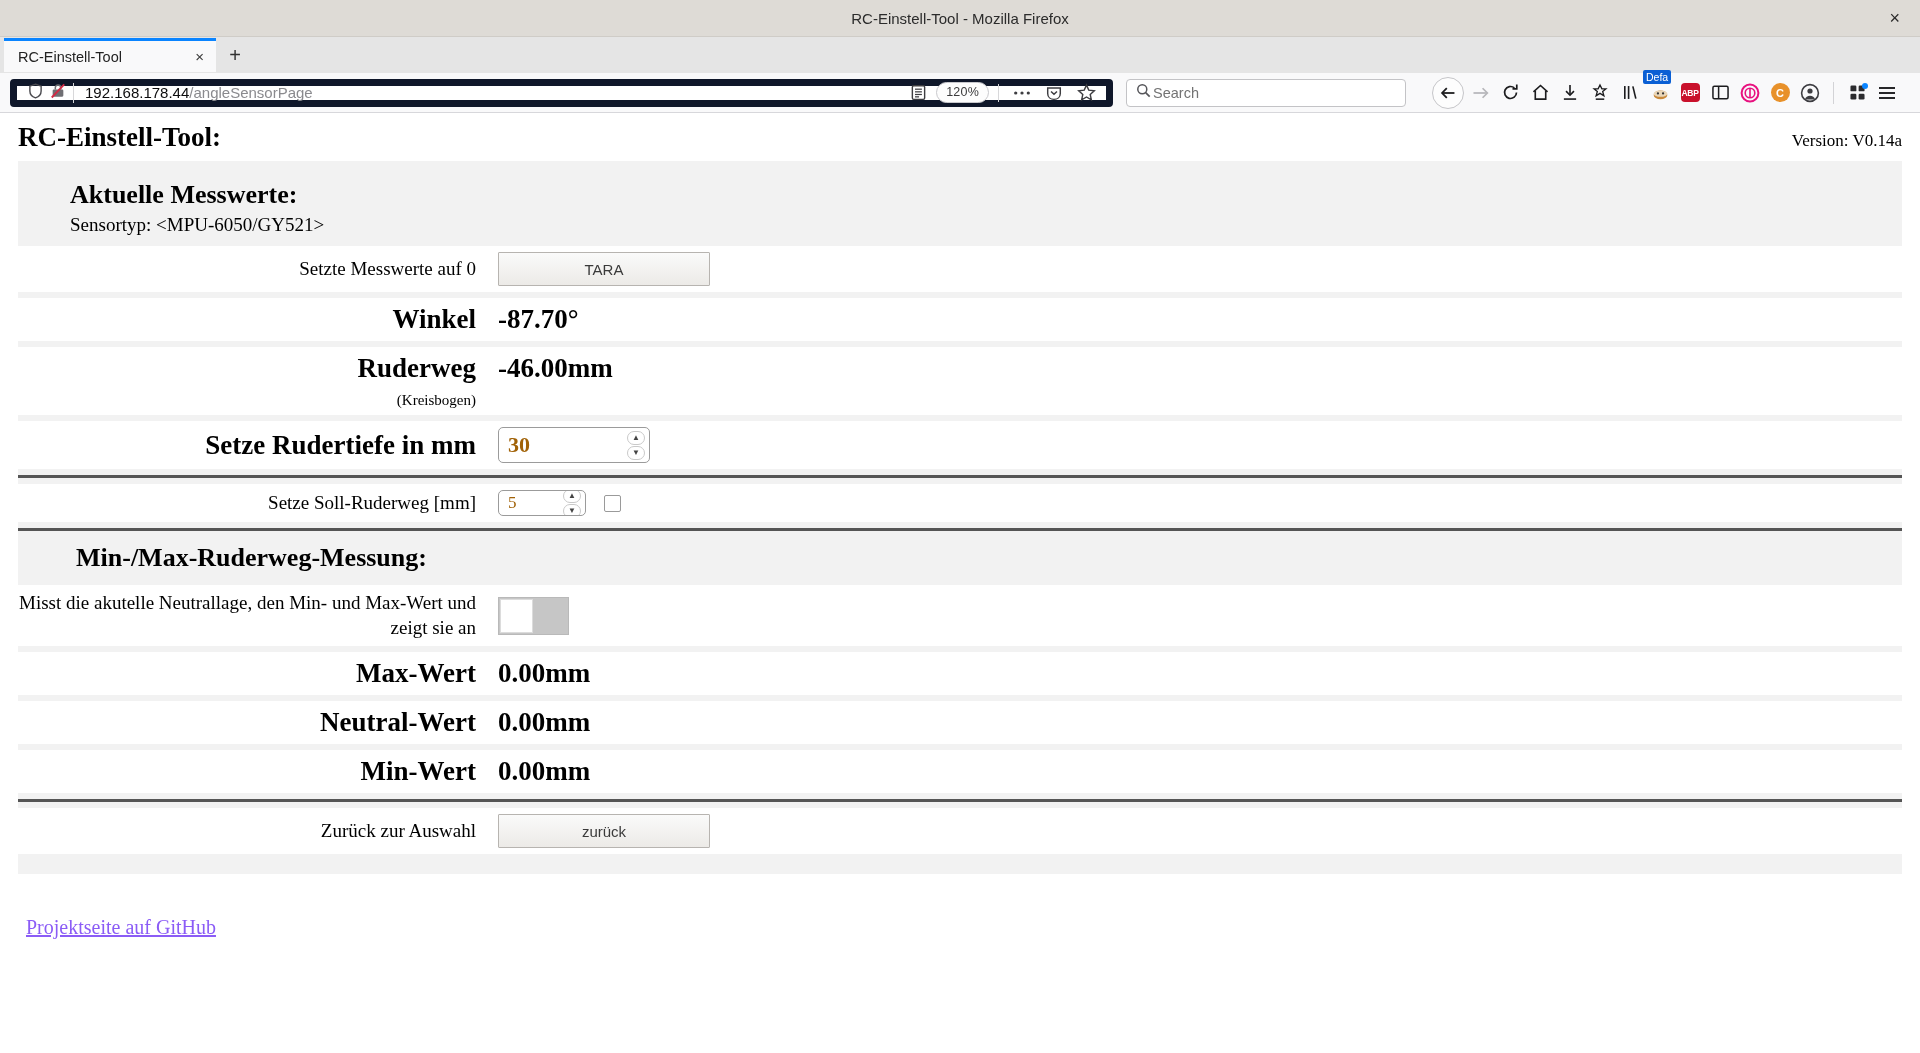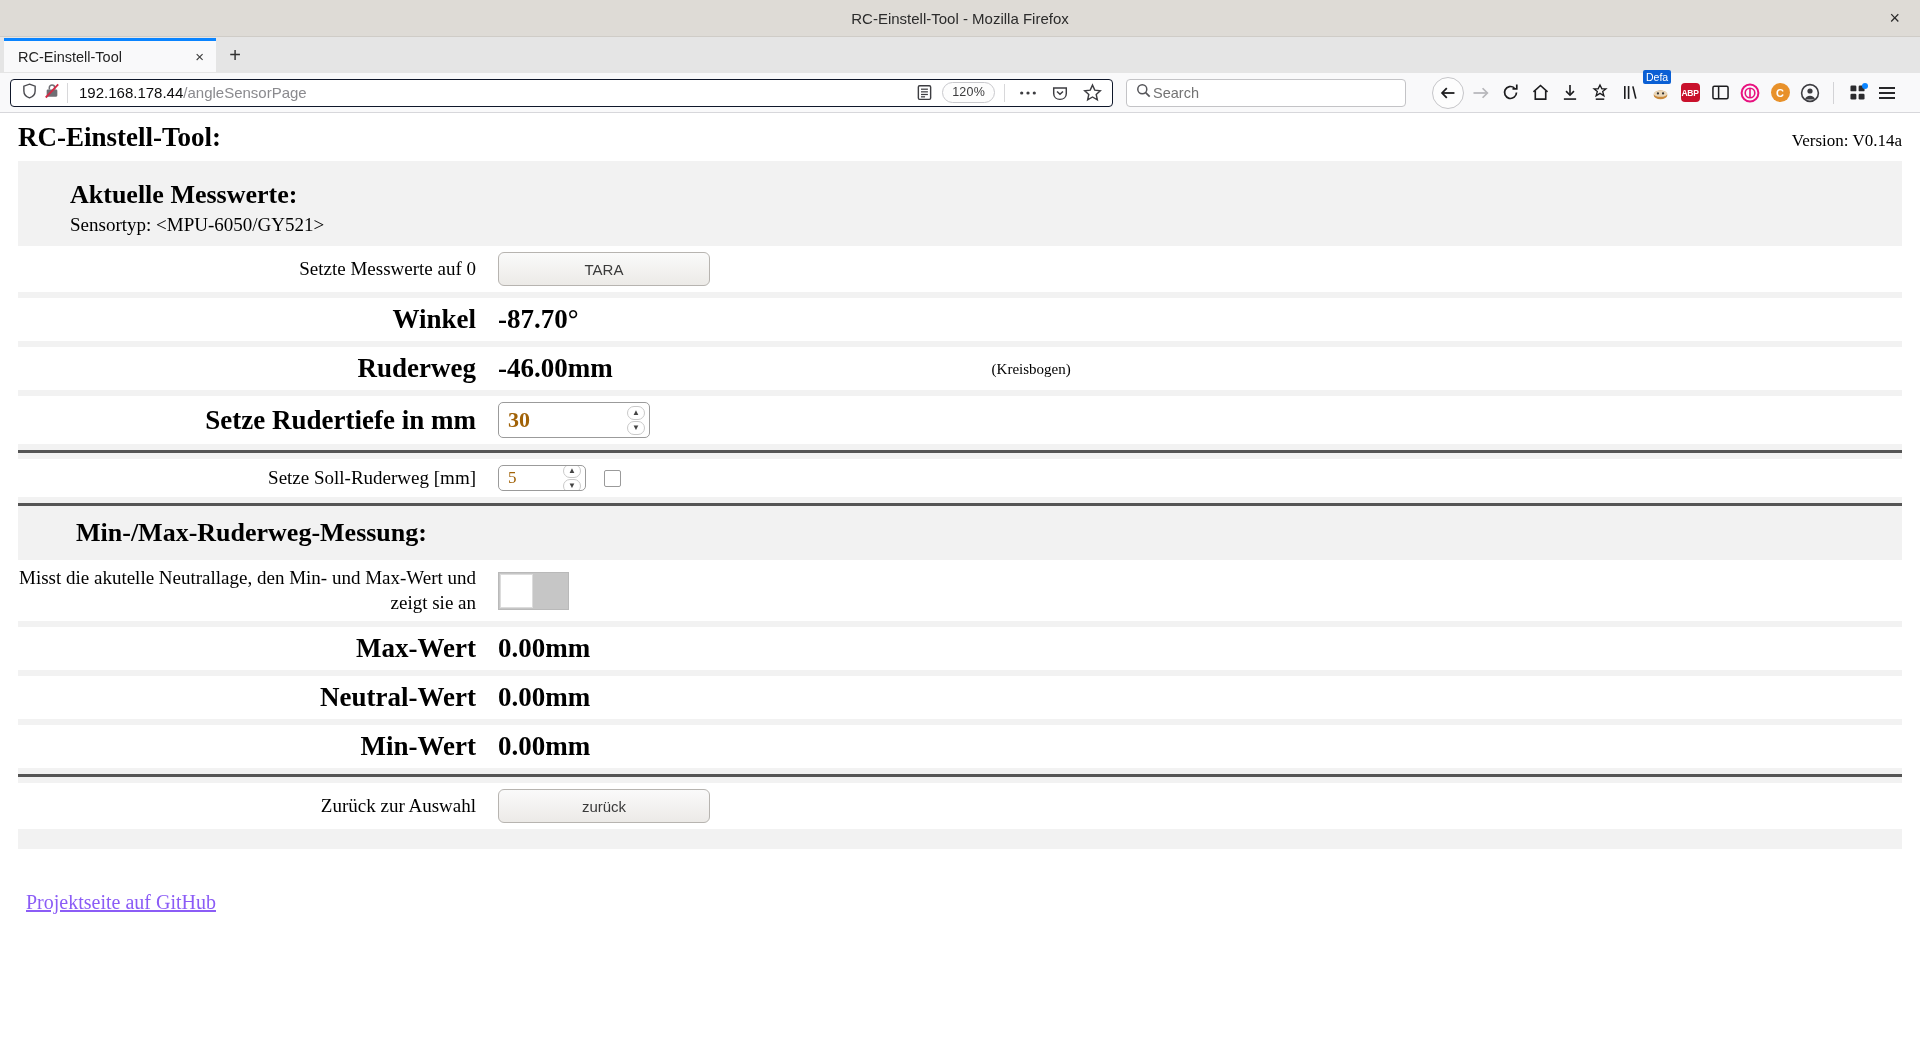--- a/index.html
+++ b/index.html
@@ -99,21 +99,21 @@
     align-items: center;
     padding: 0 10px;
     box-sizing: border-box;
     border-bottom: 1px solid #d7d7db;
     gap: 4px;
   }
   .urlbar {
     flex: 0 0 1103px;
     height: 28px;
     background: #ffffff;
-    border: 1px solid #0f172a;
+    border: 7px solid #0f172a;
     border-radius: 4px;
     display: flex;
     align-items: center;
     padding: 0 6px;
     box-sizing: border-box;
     gap: 2px;
   }
   .identity-box {
     display: flex;
     align-items: center;
@@ -319,21 +319,21 @@
     border-top: 3px solid #555;
     margin: 6px 0 6px 0;
     background: #f2f2f2;
   }
 
   .btn {
     width: 212px;
     height: 34px;
     background: linear-gradient(#fafafa, #eceae7);
     border: 1px solid #b7b4b0;
-    border-radius: 6px;
+    border-radius: 1px;
     font-size: 15px;
     color: #3a3a3a;
     font-family: "Liberation Sans", sans-serif;
     cursor: pointer;
   }
 
   .num-input {
     display: inline-flex;
     align-items: center;
     border: 1px solid #9b9b9b;
@@ -615,21 +615,21 @@
 
       <div class="gap"></div>
 
       <div class="row">
         <div class="row-label big">Winkel</div>
         <div class="row-value">-87.70°</div>
       </div>
 
       <div class="gap"></div>
 
-      <div class="row" style="flex-direction:row;align-items:stretch;">
+      <div class="row" style="flex-direction:column;align-items:stretch;justify-content:center;">
         <div style="display:flex;align-items:center;">
           <div class="row-label big">Ruderweg</div>
           <div class="row-value">-46.00mm</div>
         </div>
         <div class="row-label tiny" style="margin-top:8px;width:480px;text-align:right;padding-right:22px;">(Kreisbogen)</div>
       </div>
 
       <div class="gap"></div>
 
       <div class="row">

